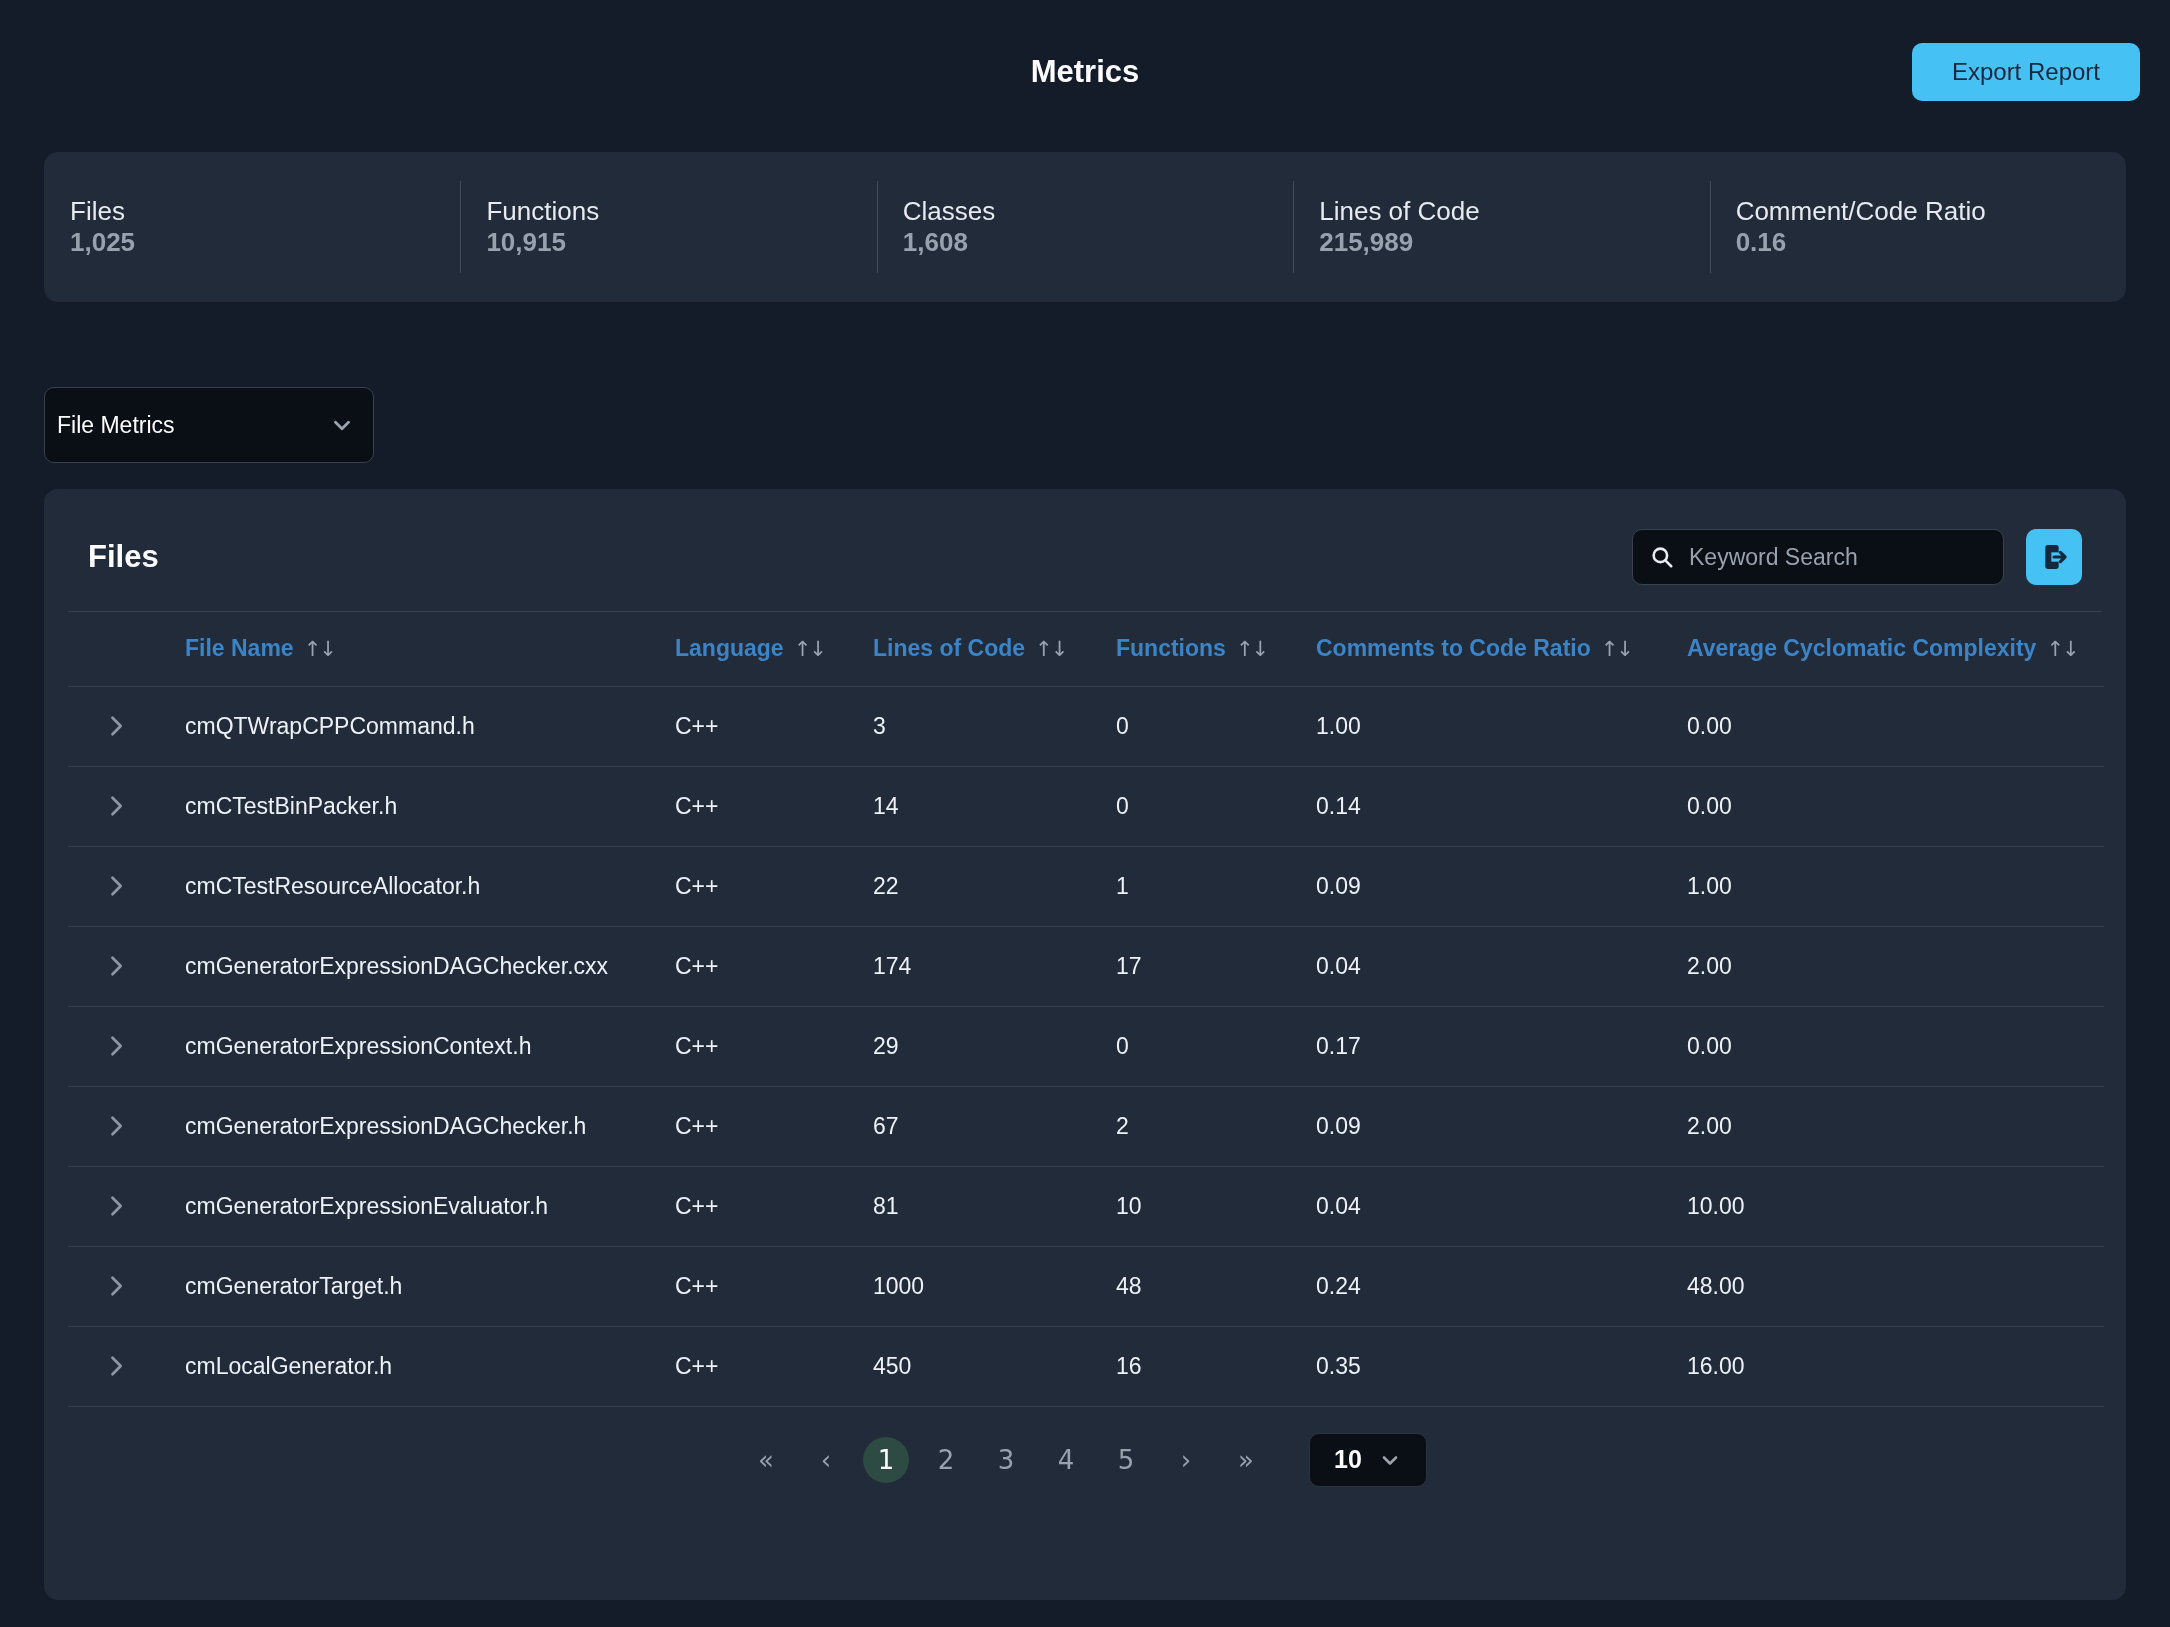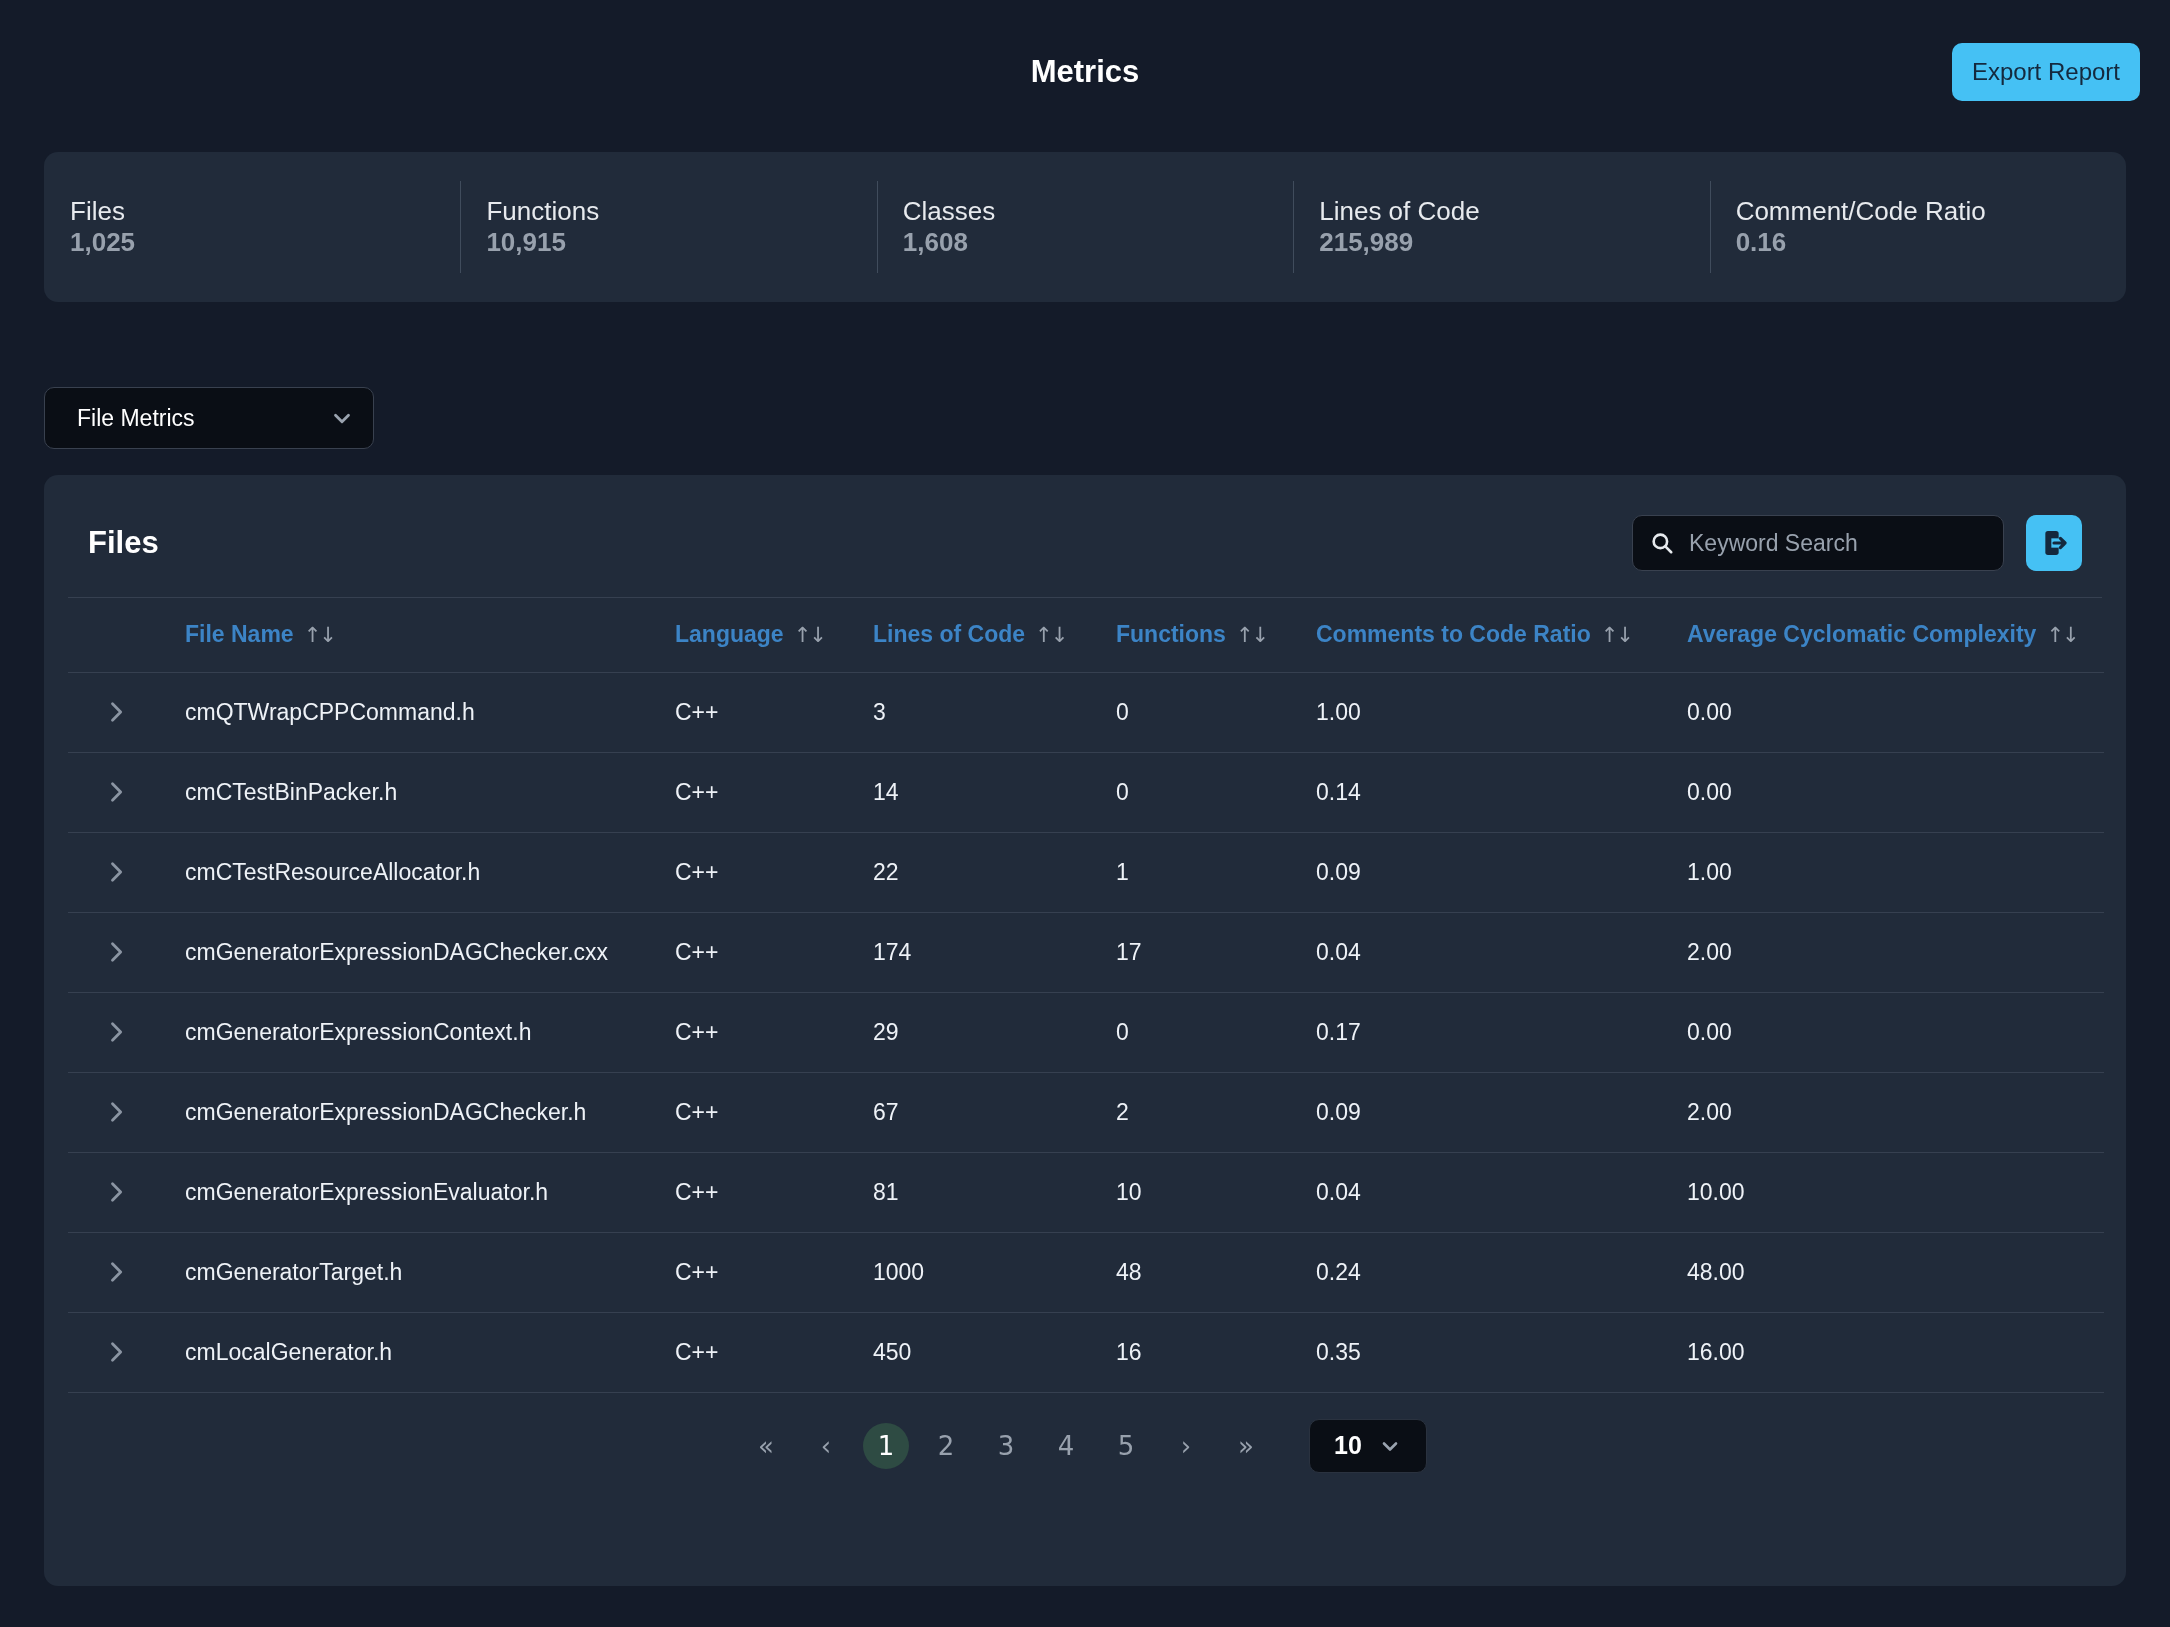--- a/index.html
+++ b/index.html
@@ -12,42 +12,42 @@
   body{
     width:2170px;height:1627px;overflow:hidden;
     background:var(--page-bg);
     font-family:"Liberation Sans",sans-serif;
     color:var(--text);
   }
   
   .topbar{position:relative;height:120px;}
   .topbar h1{margin:12px;text-align:center;line-height:120px;font-size:31px;font-weight:700;color:#ffffff;}
   .export-btn{
-    position:absolute;top:31px;right:30px;height:58px;padding:0 20px;
+    position:absolute;top:31px;right:30px;height:58px;padding:0 40px;
     background:var(--accent);color:var(--accent-text);
     border:none;border-radius:10px;font-size:24px;font-family:inherit;cursor:pointer;
   }
   
   .stats-card{
     margin:20px 44px 0;height:150px;background:var(--card-bg);border-radius:14px;
     display:flex;align-items:center;
   }
   .stat{flex:1;position:relative;padding-left:26px;}
   .stat + .stat::before{
     content:"";position:absolute;left:0;top:50%;transform:translateY(-50%);
     width:1px;height:92px;background:rgba(148,163,184,0.28);
   }
   .stat-label{font-size:26px;color:#e7eaee;}
   .stat-value{font-size:26px;font-weight:700;color:var(--muted);}
   
   .selector-row{margin:85px 0 0 44px;}
   .select-box{
-    width:330px;height:62px;background:var(--input-bg);border:1px solid var(--input-border);
+    width:330px;height:76px;background:var(--input-bg);border:1px solid var(--input-border);
     border-radius:10px;display:flex;align-items:center;justify-content:space-between;
-    padding:0 18px 0 32px;font-size:23px;color:#ffffff;cursor:pointer;
+    padding:0 18px 0 12px;font-size:23px;color:#ffffff;cursor:pointer;
   }
   
   .table-card{margin:26px 44px 0;height:1111px;background:var(--card-bg);border-radius:14px;}
   .card-header{
     display:flex;align-items:center;justify-content:space-between;
     margin:0 24px;padding:40px 20px 26px;border-bottom:1px solid var(--divider);
   }
   .card-header h2{margin:0;font-size:31px;font-weight:700;color:#ffffff;}
   .actions{display:flex;align-items:center;gap:22px;}
   .search-box{

